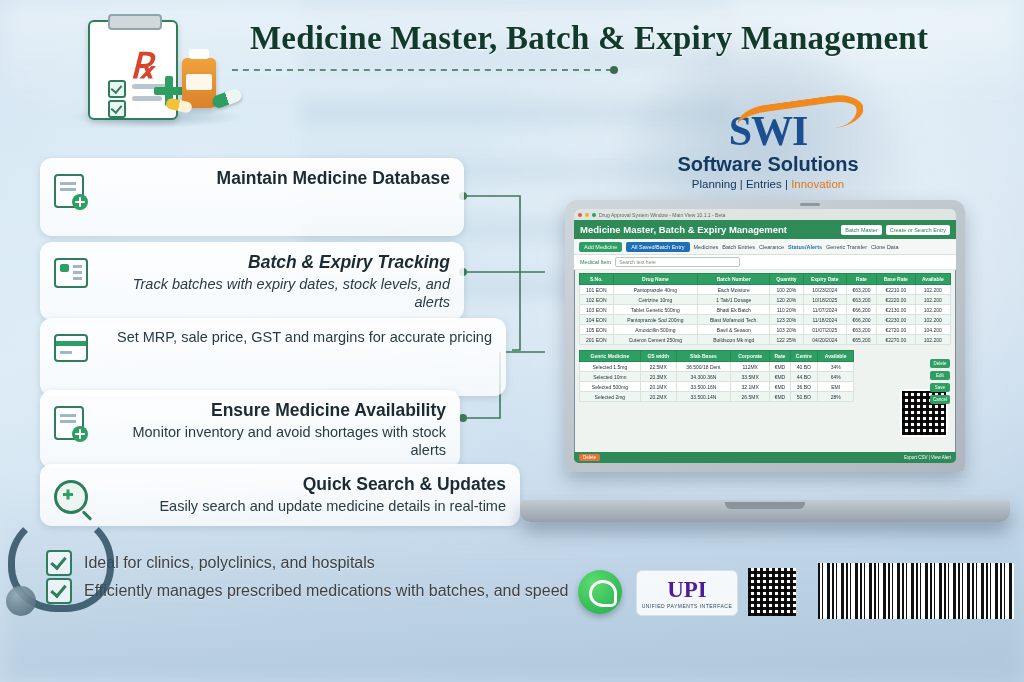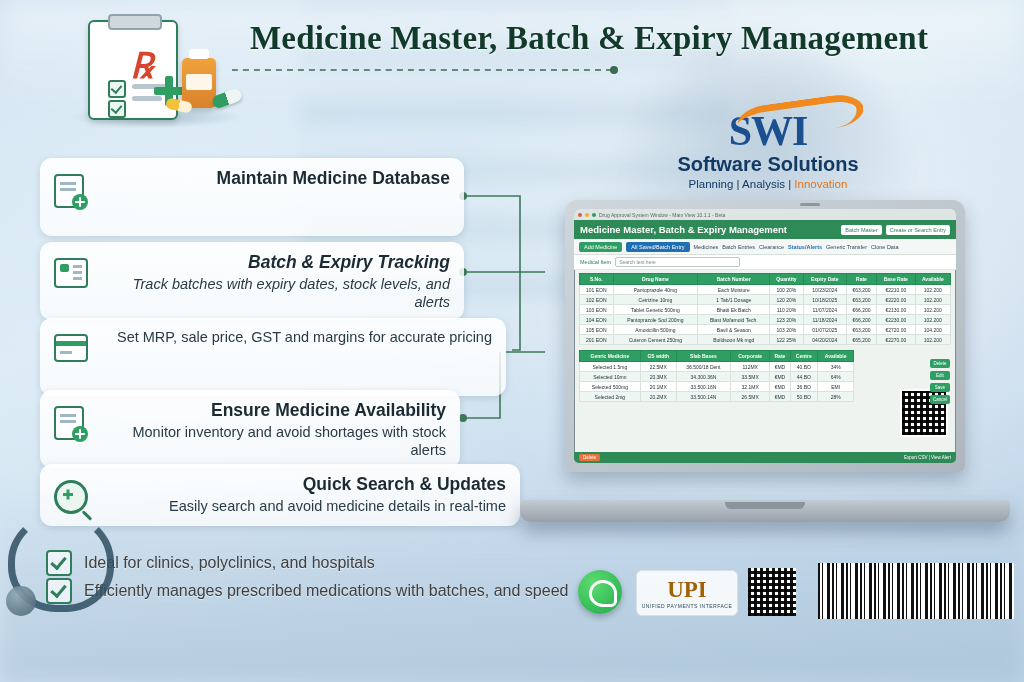--- a/index.html
+++ b/index.html
@@ -144,21 +144,21 @@
   .app-foot{position:absolute;left:0;bottom:0;width:100%;height:11px;background:#2e8b57;display:flex;align-items:center;justify-content:space-between;padding:0 5px;box-sizing:border-box;}
   .app-foot .f-left{background:#e8733c;color:#fff;font-size:4.5px;border-radius:2px;padding:1px 4px;}
   .app-foot .f-right{color:#fff;font-size:4.5px;}
 
   
   .wa{position:absolute;left:578px;top:570px;width:44px;height:44px;border-radius:50%;
     background:radial-gradient(circle at 35% 30%,#5ddc70,#1faa4b);box-shadow:0 3px 6px rgba(0,0,0,.25);}
   .wa:after{content:"";position:absolute;left:11px;top:10px;width:22px;height:21px;border:3px solid #fff;border-radius:50% 50% 6px 50%;}
   .upi{position:absolute;left:636px;top:570px;width:100px;height:44px;background:rgba(255,255,255,.85);border-radius:6px;border:1px solid #d7e0e6;
     display:flex;flex-direction:column;align-items:center;justify-content:center;}
-  .upi .u1{font-family:"Liberation Serif",serif;font-size:23px;font-weight:700;color:#a16207;line-height:1;}
+  .upi .u1{font-family:"Liberation Serif",serif;font-size:23px;font-weight:700;color:#4c1d95;line-height:1;}
   .upi .u2{font-size:5px;color:#2f4858;letter-spacing:.5px;margin-top:2px;}
   .qr2{position:absolute;left:748px;top:568px;width:48px;height:48px;background:
     repeating-linear-gradient(0deg,#111 0 3px,#fff 3px 6px),
     repeating-linear-gradient(90deg,#111 0 3px,rgba(255,255,255,0) 3px 6px);
     background-blend-mode:multiply;}
   .barcode{position:absolute;left:818px;top:563px;width:196px;height:56px;background:
     repeating-linear-gradient(90deg,#111 0 2px,#fff 2px 4px,#111 4px 5px,#fff 5px 9px,#111 9px 12px,#fff 12px 14px);}
 
   
   .steth{position:absolute;left:0;bottom:60px;width:120px;height:110px;}
@@ -242,40 +242,40 @@
 </div>
 
 <div class="card" style="top:464px;width:480px;height:62px;">
   <div class="ico">
       <div class="ic-search">
         <i></i>
         <i></i>
       </div>
     </div>
   <h3>Quick Search &amp; Updates</h3>
-  <p>Easily search and avoid medicine details in real-time</p>
+  <p>Easily search and update medicine details in real-time</p>
 </div>
 
 <div class="bullet" style="top:550px;">
   <div class="tick"></div>
   <span class="txt">Ideal for clinics, polyclinics, and hospitals</span>
 </div>
 <div class="bullet" style="top:578px;">
   <div class="tick"></div>
   <span class="txt">Efficiently manages prescribed medications with batches, and speed</span>
 </div>
 
 <div class="logo">
   <div class="mark">
     <span class="swoosh"></span>
     <span class="w">SWI</span>
   </div>
   <div class="sol">Software Solutions</div>
   <div class="tag">
-    <span>Planning</span><span> | </span><span>Analysis</span><span> | </span><span class="inv">Innovation</span>
+    <span>Planning</span><span> | </span><span>Entries</span><span> | </span><span class="inv">Innovation</span>
   </div>
 </div>
 
 <div class="laptop">
   <div class="lid">
     <div class="notch"></div>
     <div class="screen">
 
       <div class="app-top">
         <span class="dot" style="background:#e2574c;"></span>

